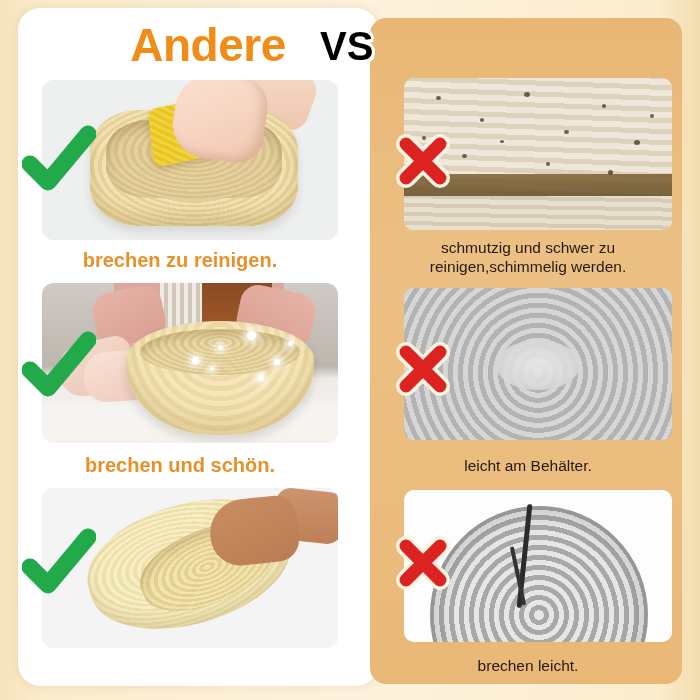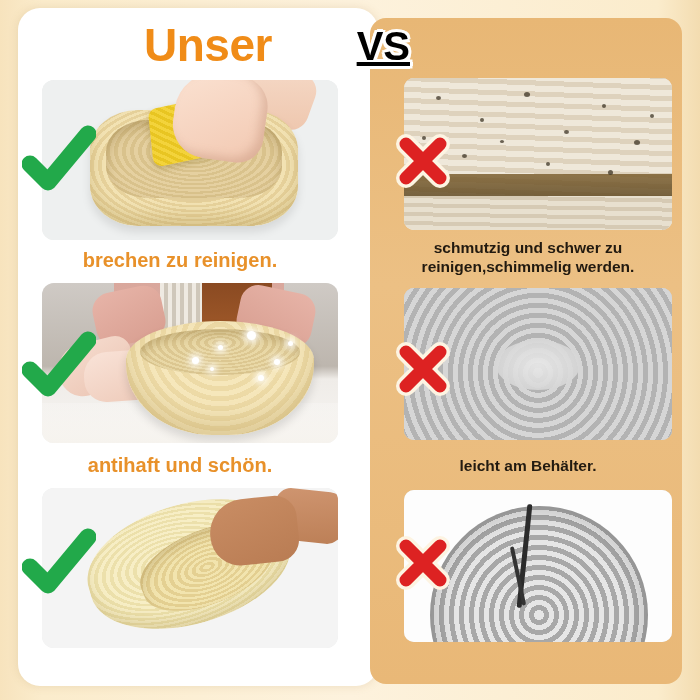--- a/index.html
+++ b/index.html
@@ -26,27 +26,26 @@
   }
 
   
   .header{position:absolute;left:0;top:16px;width:700px;height:60px;z-index:6;}
   .h-unser{
     position:absolute;left:118px;top:0;width:180px;text-align:center;
     font-size:46px;font-weight:700;color:#f08c18;letter-spacing:-.5px;
     line-height:58px;
   }
   .h-vs{
-    position:absolute;left:320px;top:2px;width:90px;text-align:right;
+    position:absolute;left:320px;top:2px;width:90px;text-align:left;
     font-size:40px;font-weight:800;color:#000;line-height:56px;
     text-shadow:
       -2.5px -2.5px 0 #fff, 2.5px -2.5px 0 #fff,
       -2.5px  2.5px 0 #fff, 2.5px  2.5px 0 #fff,
       -3px 0 0 #fff, 3px 0 0 #fff, 0 -3px 0 #fff, 0 3px 0 #fff;
-    text-decoration: underline;
   }
   .h-andere{
     position:absolute;left:430px;top:0;width:220px;text-align:center;
     font-size:44px;font-weight:700;color:#ffffff;line-height:58px;
     letter-spacing:-.5px;
     text-shadow:0 1px 2px rgba(150,100,40,.35);
   }
   .lphoto{
     position:absolute;left:42px;width:296px;height:160px;
     border-radius:12px;overflow:hidden;background:#eceded;
@@ -56,21 +55,21 @@
     font-size:20px;font-weight:700;color:#e8912a;line-height:26px;
   }
 
   
   .rphoto{
     position:absolute;width:268px;height:152px;border-radius:10px;
     overflow:hidden;background:#ddd;left:404px;
   }
   .rcap{
     position:absolute;left:382px;width:292px;text-align:center;
-    font-size:15.5px;font-weight:700;color:#221a10;line-height:19px;
+    font-size:15.5px;font-weight:400;color:#221a10;line-height:19px;
   }
 
   
   .check{position:absolute;width:74px;height:74px;z-index:5;}
   .cross{position:absolute;width:62px;height:62px;z-index:5;}
 
   
   .ph{position:absolute;inset:0;}
 
   
@@ -200,21 +199,21 @@
 </style>
 </head>
 <body>
 
 <div class="page">
 
   <div class="panel panel-left"></div>
   <div class="panel panel-right"></div>
 
   <div class="header">
-    <div class="h-unser">Unser</div>
+    <div class="h-unser">Andere</div>
     <div class="h-vs">VS</div>
   </div>
 
   <div class="lphoto" style="top:80px">
     <div class="ph">
       <div class="l1-bg"></div>
       <div class="l1-arm"></div>
       <div class="l1-basket">
           <div class="l1-inner"></div>
         </div>
@@ -246,21 +245,21 @@
       <div class="spk" style="left:205px;top:48px;width:9px;height:9px"></div>
       <div class="spk" style="left:232px;top:76px;width:6px;height:6px"></div>
       <div class="spk" style="left:246px;top:58px;width:5px;height:5px"></div>
       <div class="spk" style="left:216px;top:92px;width:6px;height:6px"></div>
       <div class="spk" style="left:168px;top:84px;width:4px;height:4px"></div>
     </div>
   </div>
   <svg class="check" style="left:22px;top:330px" viewBox="0 0 74 74">
     <path d="M8 40 L26 58 L66 10" fill="none" stroke="#22a94a" stroke-width="17" stroke-linecap="round" stroke-linejoin="round"></path>
   </svg>
-  <div class="lcap" style="top:452px">antihaft und schön.</div>
+  <div class="lcap" style="top:452px">brechen und schön.</div>
 
   <div class="lphoto" style="top:488px">
     <div class="ph">
       <div class="l3-bg"></div>
       <div class="l3-arm"></div>
       <div class="l3-body"></div>
       <div class="l3-fold"></div>
       <div class="l3-hand"></div>
     </div>
   </div>
@@ -311,14 +310,15 @@
       <div class="r3-bg"></div>
       <div class="r3-disc"></div>
       <div class="r3-crack"></div>
       <div class="r3-crack2"></div>
     </div>
   </div>
   <svg class="cross" style="left:392px;top:532px" viewBox="0 0 62 62">
     <path d="M14 14 L48 48 M48 14 L14 48" fill="none" stroke="#fdf4e2" stroke-width="20" stroke-linecap="round"></path>
     <path d="M14 14 L48 48 M48 14 L14 48" fill="none" stroke="#dd2222" stroke-width="13" stroke-linecap="round"></path>
   </svg>
+  <div class="rcap" style="top:656px">brechen leicht.</div>
 
 </div>
 
 </body></html>

